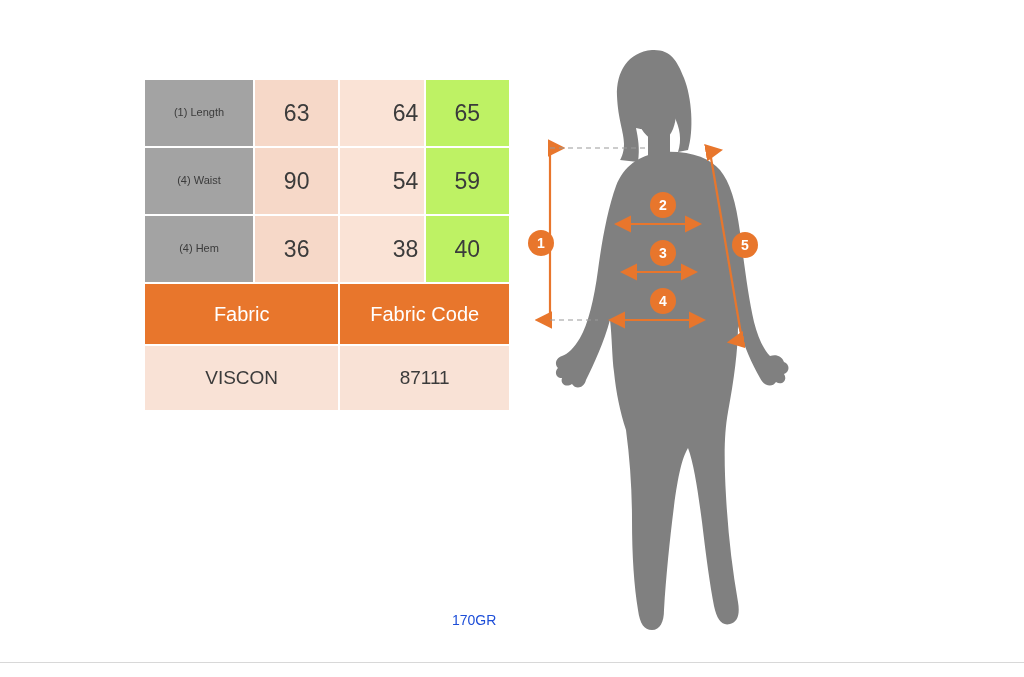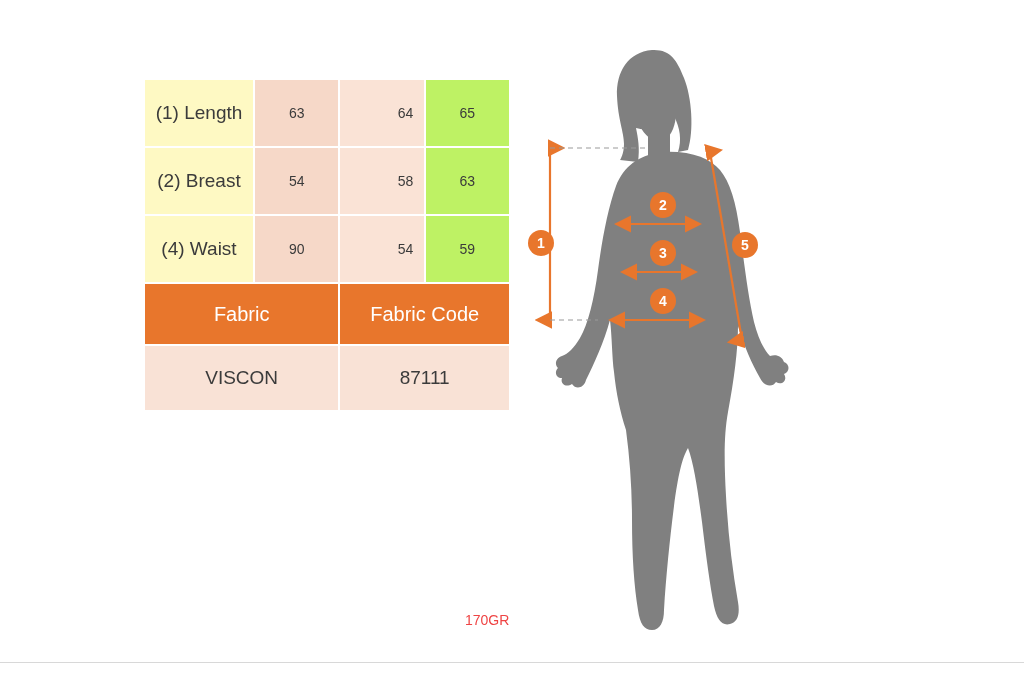--- a/index.html
+++ b/index.html
@@ -51,53 +51,53 @@
   .hdr-cell {
     background: #e8762c;
     color: #ffffff !important;
     font-size: 17px;
     font-weight: bold;
     padding: 10px 2px;
     line-height: 1.15;
     height: 68px;
   }
   .row-label {
-    background: #fef9c3;
-    font-size: 19px;
+    background: #a3a3a3;
+    font-size: 11px;
     padding: 0 4px;
     line-height: 1.2;
     height: 64px;
     width: 100px;
   }
   .val {
-    font-size: 14px;
+    font-size: 23px;
     height: 64px;
   }
   .val.c1 { background: #f6d8c8; }
   .val.c2 { background: #fae3d6; padding-left: 48px; }
   .val.c3 { background: #bef264; }
 
   .fabric-hdr {
     background: #e8762c;
     color: #ffffff !important;
     font-size: 20px;
     font-weight: bold;
     height: 58px;
   }
   .fabric-val {
     background: #f9e2d6;
     font-size: 19px;
     height: 62px;
   }
   .weight-note {
     position: absolute;
-    left: 465px;
+    left: 452px;
     top: 612px;
     font-size: 14px;
-    color: #ef4444;
+    color: #1d4ed8;
   }
 
   
   .figure-area {
     position: absolute;
     left: 520px;
     top: 20px;
     width: 500px;
     height: 640px;
   }
@@ -132,34 +132,34 @@
     <table class="size-table">
       <tbody>
 
         <tr>
           <td class="row-label">(1) Length</td>
           <td class="val c1">63</td>
           <td class="val c2">64</td>
           <td class="val c3">65</td>
         </tr>
 
-        <tr>
-          <td class="row-label">(2) Breast</td>
-          <td class="val c1">54</td>
-          <td class="val c2">58</td>
-          <td class="val c3">63</td>
-        </tr>
 
         <tr>
           <td class="row-label">(4) Waist</td>
           <td class="val c1">90</td>
           <td class="val c2">54</td>
           <td class="val c3">59</td>
         </tr>
 
+        <tr>
+          <td class="row-label">(4) Hem</td>
+          <td class="val c1">36</td>
+          <td class="val c2">38</td>
+          <td class="val c3">40</td>
+        </tr>
 
 
         <tr>
           <td class="fabric-hdr" colspan="2">Fabric</td>
           <td class="fabric-hdr" colspan="2">Fabric Code</td>
         </tr>
 
         <tr>
           <td class="fabric-val" colspan="2">VISCON</td>
           <td class="fabric-val" colspan="2">87111</td>

